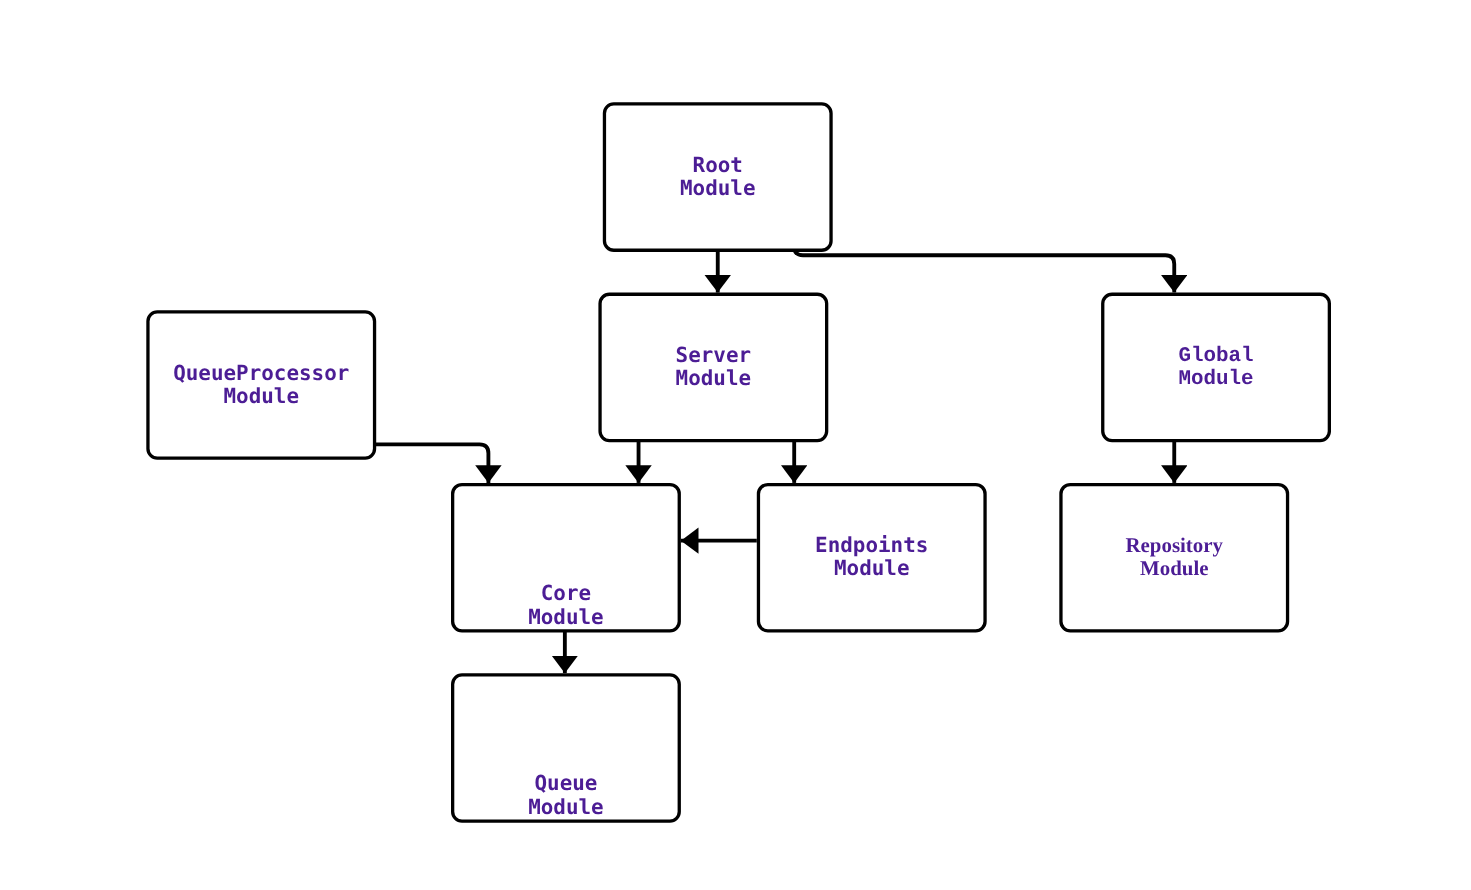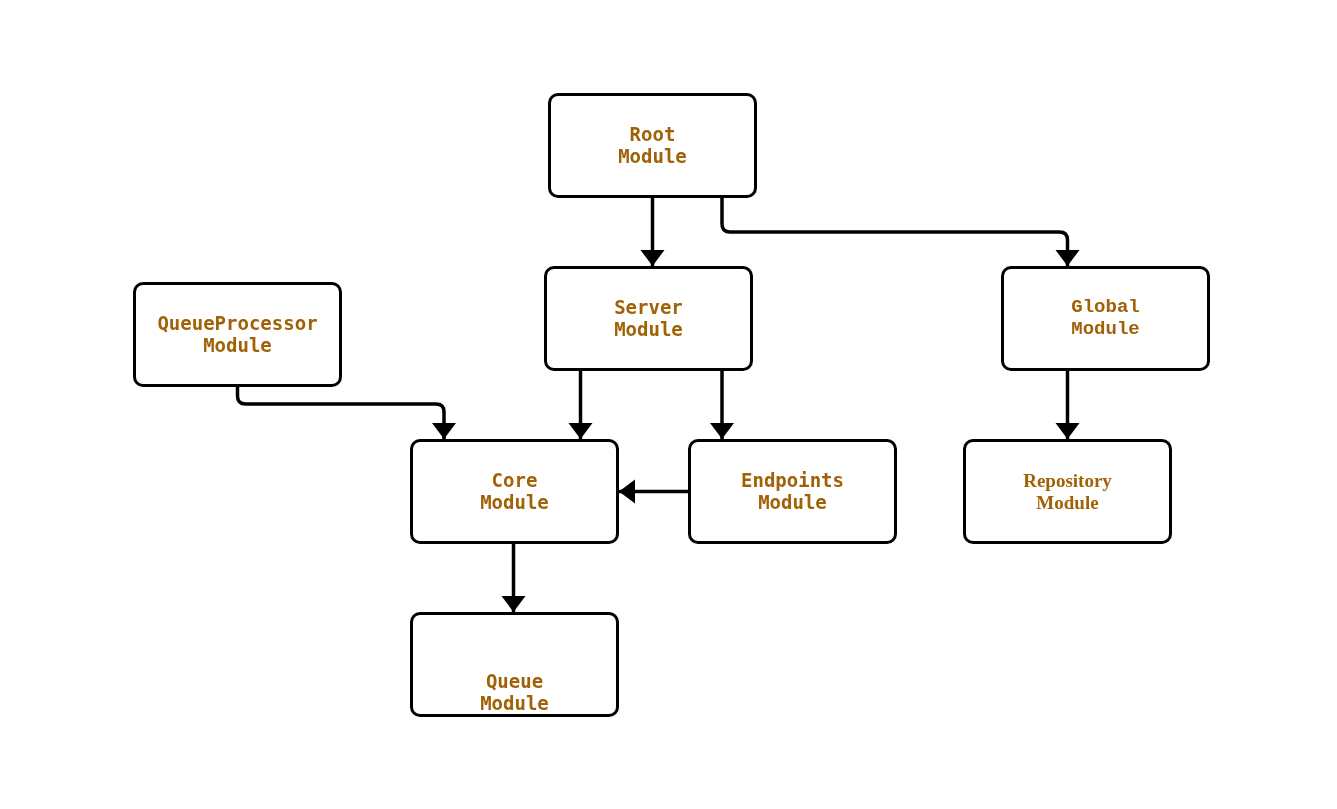--- a/index.html
+++ b/index.html
@@ -23,43 +23,43 @@
     height: 809px;
   }
   #edges path.edge {
     fill: none;
     stroke: #000000;
     stroke-width: 3.5;
   }
   .node {
     position: absolute;
     width: 209px;
-    height: 105px;
+    height: 136px;
     box-sizing: border-box;
     background: #ffffff;
     border: 3.5px solid #000000;
     border-radius: 10px;
     display: flex;
     align-items: center;
     justify-content: center;
     text-align: center;
-    color: #a16207;
+    color: #4c1d95;
     font-weight: bold;
     font-size: 19px;
     line-height: 21.5px;
   }
   .node .label {
     white-space: pre-line;
   }
   
   #node-root          { left: 548px; top:  93px; }
   #node-queueprocessor{ left: 133px; top: 266px; margin-top: 16px; }
   #node-server        { left: 544px; top: 266px; }
   #node-global        { left: 1001px; top: 266px; font-family: Liberation Mono, monospace; }
-  #node-core          { left: 410px; top: 439px; }
+  #node-core          { left: 410px; top: 439px; align-items: flex-end; }
   #node-endpoints     { left: 688px; top: 439px; }
   #node-repository    { left: 963px; top: 439px; font-family: Liberation Serif, serif; }
   #node-queue         { left: 410px; top: 612px; align-items: flex-end; }
 </style>
 </head>
 <body>
 
 <div id="canvas">
 
   <svg id="edges" viewBox="0 0 1337 809" xmlns="http://www.w3.org/2000/svg">

